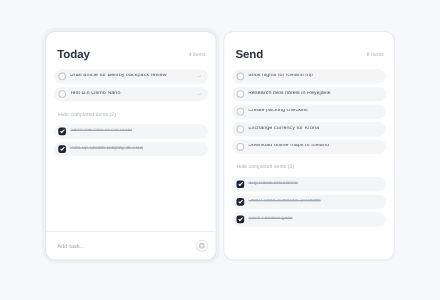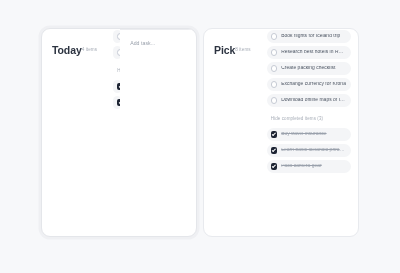--- a/index.html
+++ b/index.html
@@ -36,21 +36,21 @@
   }
 
   .column {
     position: relative;
     width: 156px;
     height: 209px;
     border-radius: 9px;
     background: #ffffff;
     border: 1px solid #e8eaee;
     display: flex;
-    flex-direction: row;
+    flex-direction: column;
     overflow: hidden;
   }
 
   
   .column.framed {
     background: #ffffff;
     border: 1px solid #e4e6ea;
     box-shadow: 0 0 0 2.5px #eff0f3;
   }
 
@@ -279,21 +279,21 @@
         <input class="add-input" type="text" placeholder="Add task..." style="">
         <div class="add-btn">
           <span class="plus-glyph"></span>
         </div>
       </div>
     </div>
 
     <div class="column">
 
       <div class="col-head">
-        <span class="col-title">Pick</span>
+        <span class="col-title">Send</span>
         <span class="col-count">8 items</span>
       </div>
 
       <div class="list">
 
         <div class="task">
           <span class="cbox"></span>
           <span class="task-label">Book flights for Iceland trip</span>
         </div>
 

